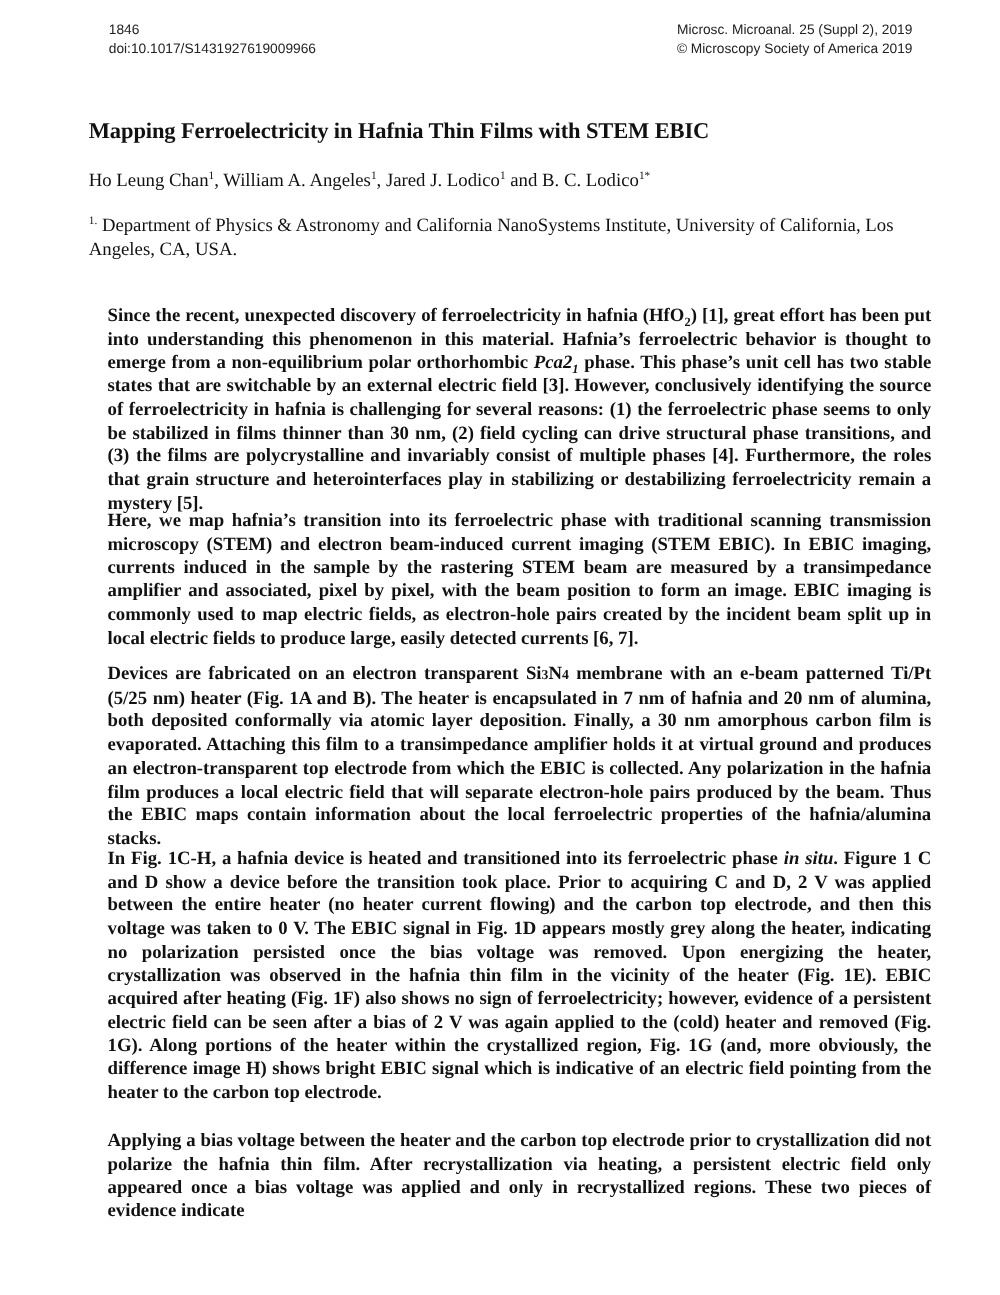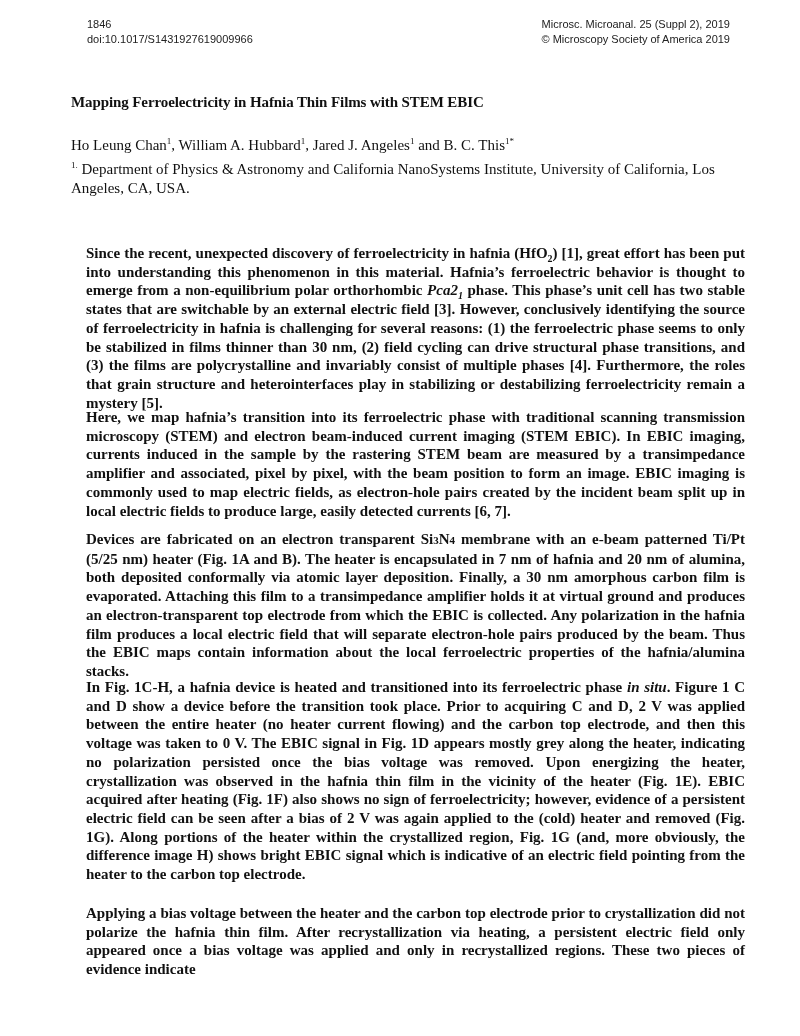--- a/index.html
+++ b/index.html
@@ -1,22 +1,22 @@
 <!DOCTYPE html>
 <html><head>
 <meta charset="utf-8">
 <style>
   html, body { margin: 0; padding: 0; background: #ffffff; }
   body { width: 800px; height: 1036px; position: relative; overflow: hidden; color: #111; }
   .hdr { position: absolute; top: 17px; left: 71px; width: 659px; font-family: "Liberation Sans", sans-serif; font-size: 11px; line-height: 15px; color: #222; }
   .hdr .l { position: absolute; left: 16px; top: 0; }
   .hdr .r { position: absolute; right: 0; top: 0; text-align: center; }
-  .title { position: absolute; top: 94px; left: 71px; font-family: "Liberation Serif", serif; font-weight: bold; font-size: 15px; letter-spacing: -0.1px; }
+  .title { position: absolute; top: 94px; left: 71px; font-family: "Liberation Serif", serif; font-weight: bold; font-size: 18px; letter-spacing: -0.1px; }
   .authors { position: absolute; top: 137px; left: 71px; font-family: "Liberation Serif", serif; font-size: 15px; }
-  .affil { position: absolute; top: 160px; left: 71px; width: 659px; font-family: "Liberation Serif", serif; font-size: 15px; line-height: 18.7px; }
+  .affil { position: absolute; top: 172px; left: 71px; width: 659px; font-family: "Liberation Serif", serif; font-size: 15px; line-height: 18.7px; }
   .para { position: absolute; left: 86px; width: 659px; font-family: "Liberation Serif", serif; font-size: 15px; line-height: 18.7px; text-align: justify; font-weight: bold; }
   sup { font-size: 9px; vertical-align: super; line-height: 0; }
   sub { font-size: 10px; vertical-align: sub; line-height: 0; }
   .sm { font-size: 11px; }
 </style>
 </head>
 <body>
 
 <div class="hdr">
   <div class="l">
@@ -25,21 +25,21 @@
   </div>
   <div class="r">
     <div>Microsc. Microanal. 25 (Suppl 2), 2019</div>
     <div>© Microscopy Society of America 2019</div>
   </div>
 </div>
 
 <div class="title">Mapping Ferroelectricity in Hafnia Thin Films with STEM EBIC</div>
 
 <div class="authors">
-  <span>Ho Leung Chan</span><sup>1</sup><span>, </span><span>William A. Hubbard</span><sup>1</sup><span>, </span><span>Jared J. Angeles</span><sup>1</sup><span> and </span><span>B. C. This</span><sup>1*</sup>
+  <span>Ho Leung Chan</span><sup>1</sup><span>, </span><span>William A. Angeles</span><sup>1</sup><span>, </span><span>Jared J. Lodico</span><sup>1</sup><span> and </span><span>B. C. Lodico</span><sup>1*</sup>
 </div>
 
 <div class="affil">
   <div><sup>1.</sup><span> Department of Physics &amp; Astronomy and California NanoSystems Institute, University of California, Los Angeles, CA, USA.</span></div>
 </div>
 
 <div class="para" style="top:244px;"><span>Since the recent, unexpected discovery of ferroelectricity in hafnia (HfO</span><sub>2</sub><span>) [1], great effort has been put into understanding this phenomenon in this material. Hafnia’s ferroelectric behavior is thought to emerge from a non-equilibrium polar orthorhombic </span><i>Pca2</i><sub><i>1</i></sub><span> phase. This phase’s unit cell has two stable states that are switchable by an external electric field [3]. However, conclusively identifying the source of ferroelectricity in hafnia is challenging for several reasons: (1) the ferroelectric phase seems to only be stabilized in films thinner than 30 nm, (2) field cycling can drive structural phase transitions, and (3) the films are polycrystalline and invariably consist of multiple phases [4]. Furthermore, the roles that grain structure and heterointerfaces play in stabilizing or destabilizing ferroelectricity remain a mystery [5].</span></div>
 
 <div class="para" style="top:408px;">Here, we map hafnia’s transition into its ferroelectric phase with traditional scanning transmission microscopy (STEM) and electron beam-induced current imaging (STEM EBIC). In EBIC imaging, currents induced in the sample by the rastering STEM beam are measured by a transimpedance amplifier and associated, pixel by pixel, with the beam position to form an image. EBIC imaging is commonly used to map electric fields, as electron-hole pairs created by the incident beam split up in local electric fields to produce large, easily detected currents [6, 7].</div>
 

